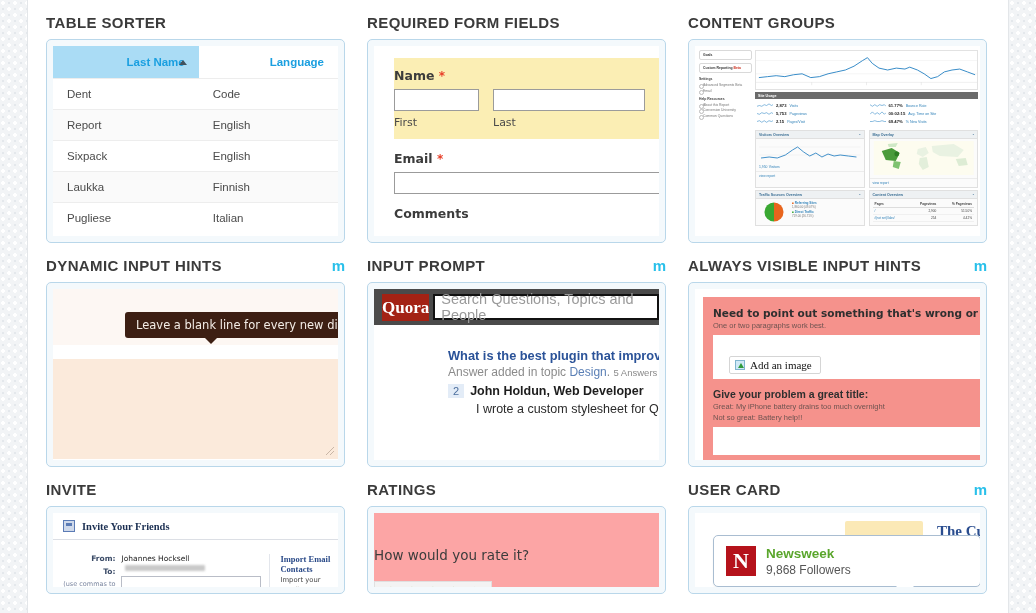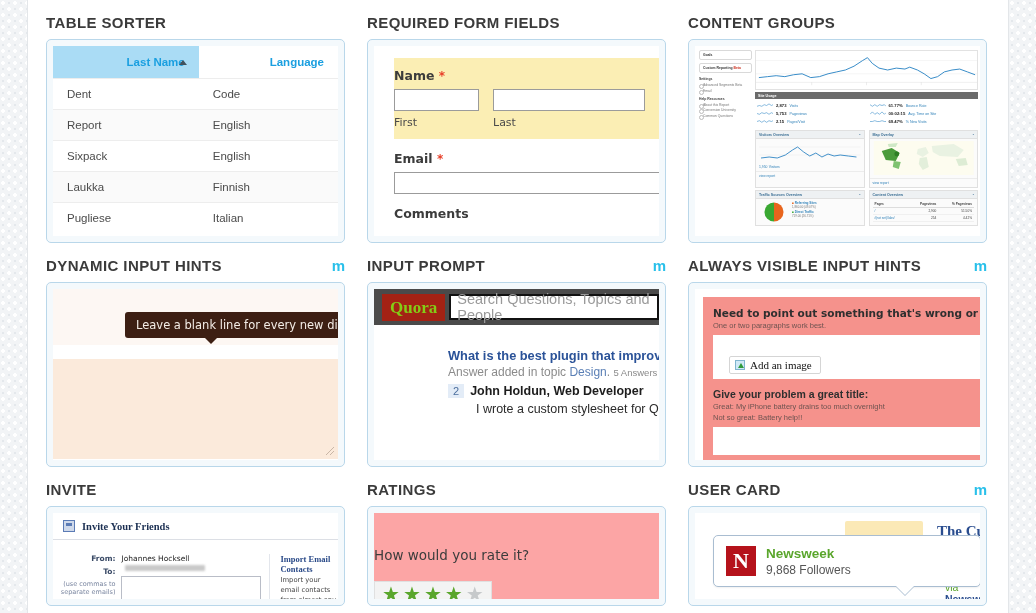--- a/index.html
+++ b/index.html
@@ -55,21 +55,21 @@
     background:#f4f9fc;
     padding:6px;
     height:204px;
     overflow:hidden;
     position:relative;
   }
   .panel-inner {
     background:#fff; height:100%; overflow:hidden; position:relative;
   }
   .panel-tall { height:185px; }
-  .panel-short { height:100px; }
+  .panel-short { height:88px; }
 
   
   .tbl { width:100%; border-collapse:collapse; font-size:11.5px; }
   .tbl th {
     text-align:right; padding:10px 14px; font-size:11.5px; font-weight:bold;
     color:#1a9fe0; background:#fff; white-space:nowrap;
   }
   .tbl th.sorted { background:#aadcf5; position:relative; }
   .sort-arrow {
     position:absolute; right:12px; top:50%; margin-top:-2px;
@@ -164,22 +164,22 @@
     content:""; position:absolute; left:80px; bottom:-6px;
     border-left:6px solid transparent; border-right:6px solid transparent;
     border-top:6px solid #3d1f13;
   }
 
   
   .qa { position:absolute; inset:0; background:#fff; }
   .qa-bar { background:#4a4a4a; height:36px; display:flex; align-items:center;
             padding:0 0 0 8px; }
   .qa-logo {
-    background:#a32214; color:#84cc16; font-weight:bold; font-size:17px;
-    padding:5px 8px; font-family:"Liberation Serif", serif; line-height:1;
+    background:#a32214; color:#ffffff; font-weight:bold; font-size:17px;
+    padding:5px 0; font-family:"Liberation Serif", serif; line-height:1;
   }
   .qa-search {
     background:#fff; border:2px solid #111; margin-left:4px; height:26px;
     flex:1; display:flex; align-items:center; padding:0 6px;
     color:#9a9a9a; font-size:14.5px;
   }
   .qa-body { padding:12px 0 0 74px; }
   .qa-feed { border-bottom:2px solid #d4d4d4; padding-bottom:6px; width:230px; }
   .qa-feed b { font-size:15px; color:#2c2c2c; }
   .qa-feed .sl { color:#9a9a9a; font-size:12.5px; }

